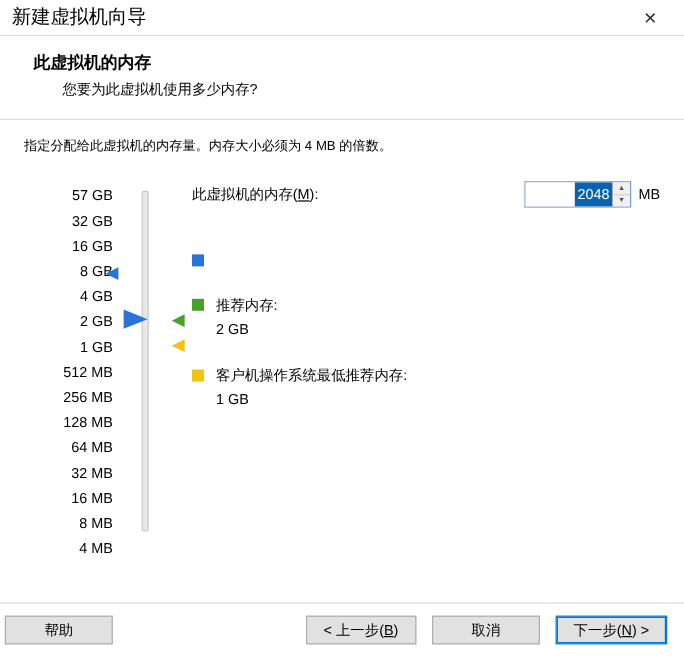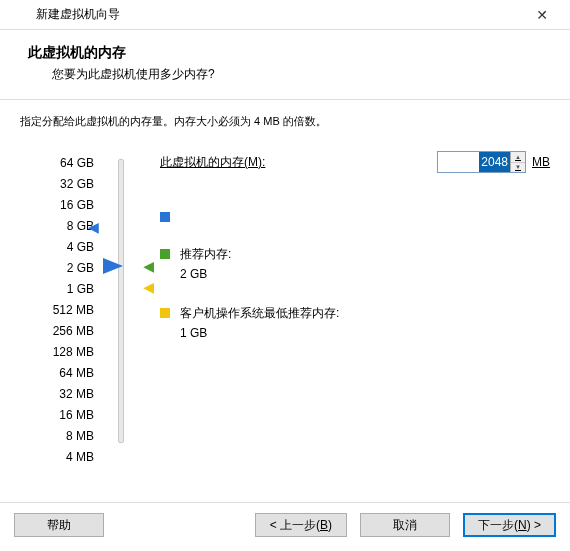--- a/index.html
+++ b/index.html
@@ -15,21 +15,21 @@
     position: relative;
   }
   .titlebar {
     display: flex;
     align-items: center;
     justify-content: space-between;
     height: 30px;
     padding: 0 8px 0 10px;
     border-bottom: 1px solid #ddd;
   }
-  .titlebar .title { font-size: 12px; margin-left: 26px; }
+  .titlebar .title { font-size: 16px; }
   .close {
     width: 40px; height: 28px;
     display: flex; align-items: center; justify-content: center;
     font-size: 14px; color: #333;
   }
   .header {
     padding: 14px 28px 16px 28px;
     background: #fff;
   }
   .header .h1 { font-size: 14px; font-weight: bold; }
@@ -85,21 +85,20 @@
     transform: translateX(-14px);
   }
   .info {
     flex: 1;
     padding-left: 12px;
   }
   .mem-row {
     display: flex; align-items: center;
     margin-bottom: 36px;
     font-size: 12px;
-    text-decoration: underline;
   }
   .mem-row .label { }
   .spin-group {
     margin-left: auto;
     display: flex;
     align-items: center;
   }
   .spin {
     display: flex;
     border: 1px solid #7a9cc6;
@@ -149,21 +148,21 @@
     flex-shrink: 0;
   }
   .sq-blue { background: #2a74d8; }
   .sq-green { background: #4aa02c; }
   .sq-yellow { background: #f1c40f; }
   .legend-text .t1 { font-size: 12px; }
   .legend-text .t2 { font-size: 12px; margin-top: 4px; }
   .footer {
     position: absolute;
     left: 0; right: 0; bottom: 0;
-    padding: 10px 14px 14px 14px;
+    padding: 10px 14px 14px 4px;
     display: flex;
     align-items: center;
     border-top: 1px solid #ddd;
     background: #fff;
   }
   .btn {
     height: 24px;
     border: 1px solid #adadad;
     background: #e1e1e1;
     font-size: 12px;
@@ -195,21 +194,21 @@
   <div class="h1">此虚拟机的内存</div>
   <div class="h2">您要为此虚拟机使用多少内存?</div>
 </div>
 <div class="rule"></div>
 
 <div class="content">
   <div class="instruction">指定分配给此虚拟机的内存量。内存大小必须为 4 MB 的倍数。</div>
 
   <div class="body-row">
     <div class="scale">
-      <div>64 GB</div>
+      <div>57 GB</div>
       <div>32 GB</div>
       <div>16 GB</div>
       <div>8 GB</div>
       <div>4 GB</div>
       <div>2 GB</div>
       <div>1 GB</div>
       <div>512 MB</div>
       <div>256 MB</div>
       <div>128 MB</div>
       <div>64 MB</div>

